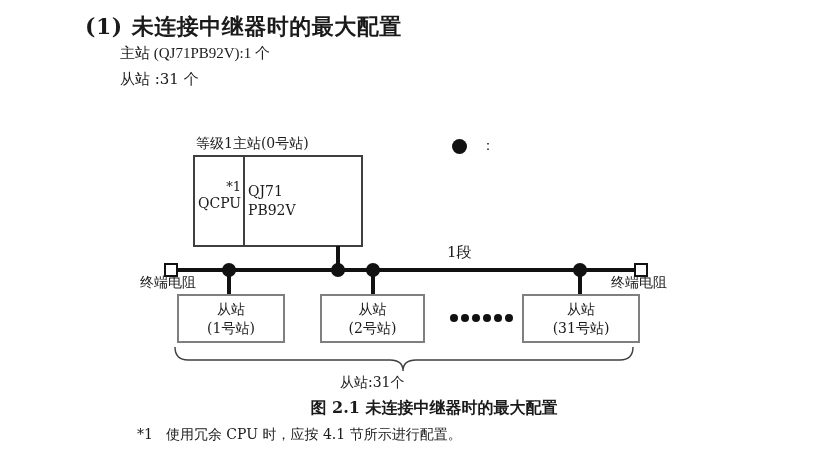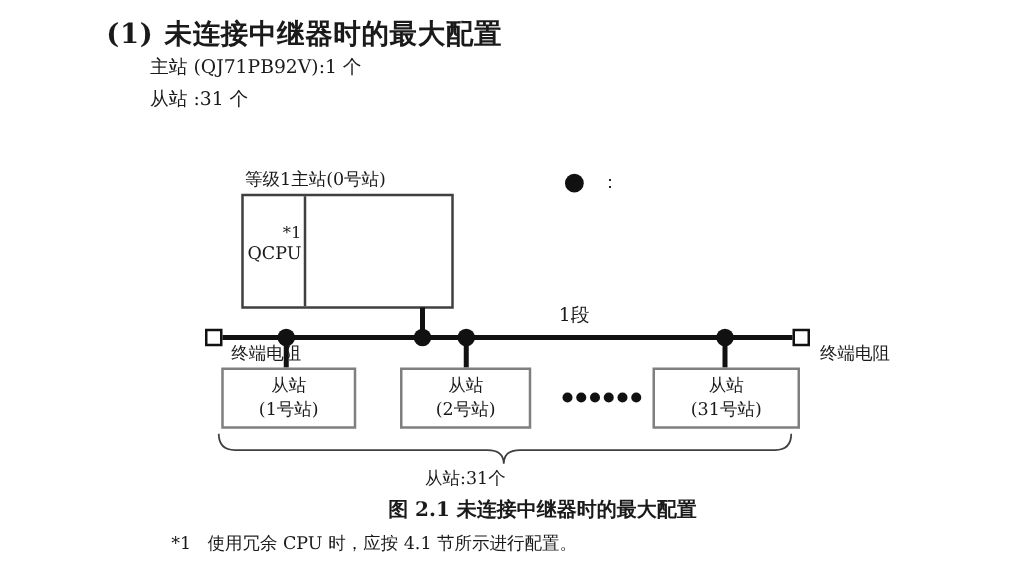--- a/index.html
+++ b/index.html
@@ -6,21 +6,21 @@
   body { background: #ffffff; font-family: "DejaVu Serif", "Liberation Serif", serif; }
   .page {
     position: relative; width: 821px; height: 457px; background: #ffffff;
     color: #1a1a1a; overflow: hidden;
   }
   .abs { position: absolute; }
 
   
   .heading { left: 85px; top: 12px; font-size: 22px; font-weight: bold; letter-spacing: 0.5px; white-space: nowrap; }
   .heading .num { margin-right: 9px; }
-  .spec1 { left: 120px; top: 44px; font-size: 15px; white-space: nowrap; }
+  .spec1 { left: 120px; top: 44px; font-size: 15px; white-space: nowrap; font-family: Liberation Serif, serif; }
   .spec2 { left: 120px; top: 70px; font-size: 15px; white-space: nowrap; }
 
   
   .legend { left: 452px; top: 137px; display: flex; align-items: center; font-size: 14px; white-space: nowrap; }
   .legend-dot { width: 15px; height: 15px; border-radius: 50%; background: #111; display: inline-block; }
   .legend-sep { margin-left: 14px; }
   .legend-label { margin-left: 10px; }
 
   
   .master-label { left: 196px; top: 135px; font-size: 14px; white-space: nowrap; }
@@ -31,21 +31,21 @@
   .mcell-3 { width: 45px; display: flex; flex-direction: column; justify-content: center; padding-left: 3px; line-height: 19px; }
   .note-ref-sup { position: absolute; top: 22px; right: 2px; font-size: 13px; }
   .qcpu-text { position: absolute; left: 3px; top: 38px; }
 
   
   .bus-line { left: 171px; top: 268px; width: 466px; height: 4px; background: #111; }
   .seg-label { left: 447px; top: 243px; font-size: 15px; white-space: nowrap; }
   .term-sq { width: 14px; height: 14px; background: #fff; border: 2px solid #111; top: 263px; }
   .term-sq.l { left: 164px; }
   .term-sq.r { left: 634px; }
-  .term-label { top: 274px; font-size: 14px; white-space: nowrap; margin-left: 45px; }
+  .term-label { top: 274px; font-size: 14px; white-space: nowrap; }
   .term-label.l { left: 140px; }
   .term-label.r { left: 611px; }
   .node-dot { width: 14px; height: 14px; border-radius: 50%; background: #111; top: 263px; }
   .drop { width: 4px; background: #111; }
 
   
   .slave-box { top: 294px; height: 49px; border: 2px solid #7f7f7f; background: #fff;
     display: flex; flex-direction: column; align-items: center; justify-content: center;
     font-size: 14px; line-height: 19px; text-align: center; }
   .slave-1 { left: 177px; width: 108px; }
@@ -79,20 +79,24 @@
   <div class="abs legend">
     <span class="legend-dot"></span>
     <span class="legend-sep">：</span>
   </div>
 
   <div class="abs master-label">等级1主站(0号站)</div>
   <div class="abs master-box">
     <div class="mcell mcell-2">
       <span class="note-ref-sup">*1</span>
       <span class="qcpu-text">QCPU</span>
+    </div>
+    <div class="mcell mcell-3">
+      <span>QJ71</span>
+      <span>PB92V</span>
     </div>
   </div>
 
   <div class="abs seg-label">1段</div>
   <div class="abs bus-line"></div>
 
   <div class="abs term-sq l"></div>
   <div class="abs term-sq r"></div>
   <div class="abs term-label l">终端电阻</div>
   <div class="abs term-label r">终端电阻</div>

